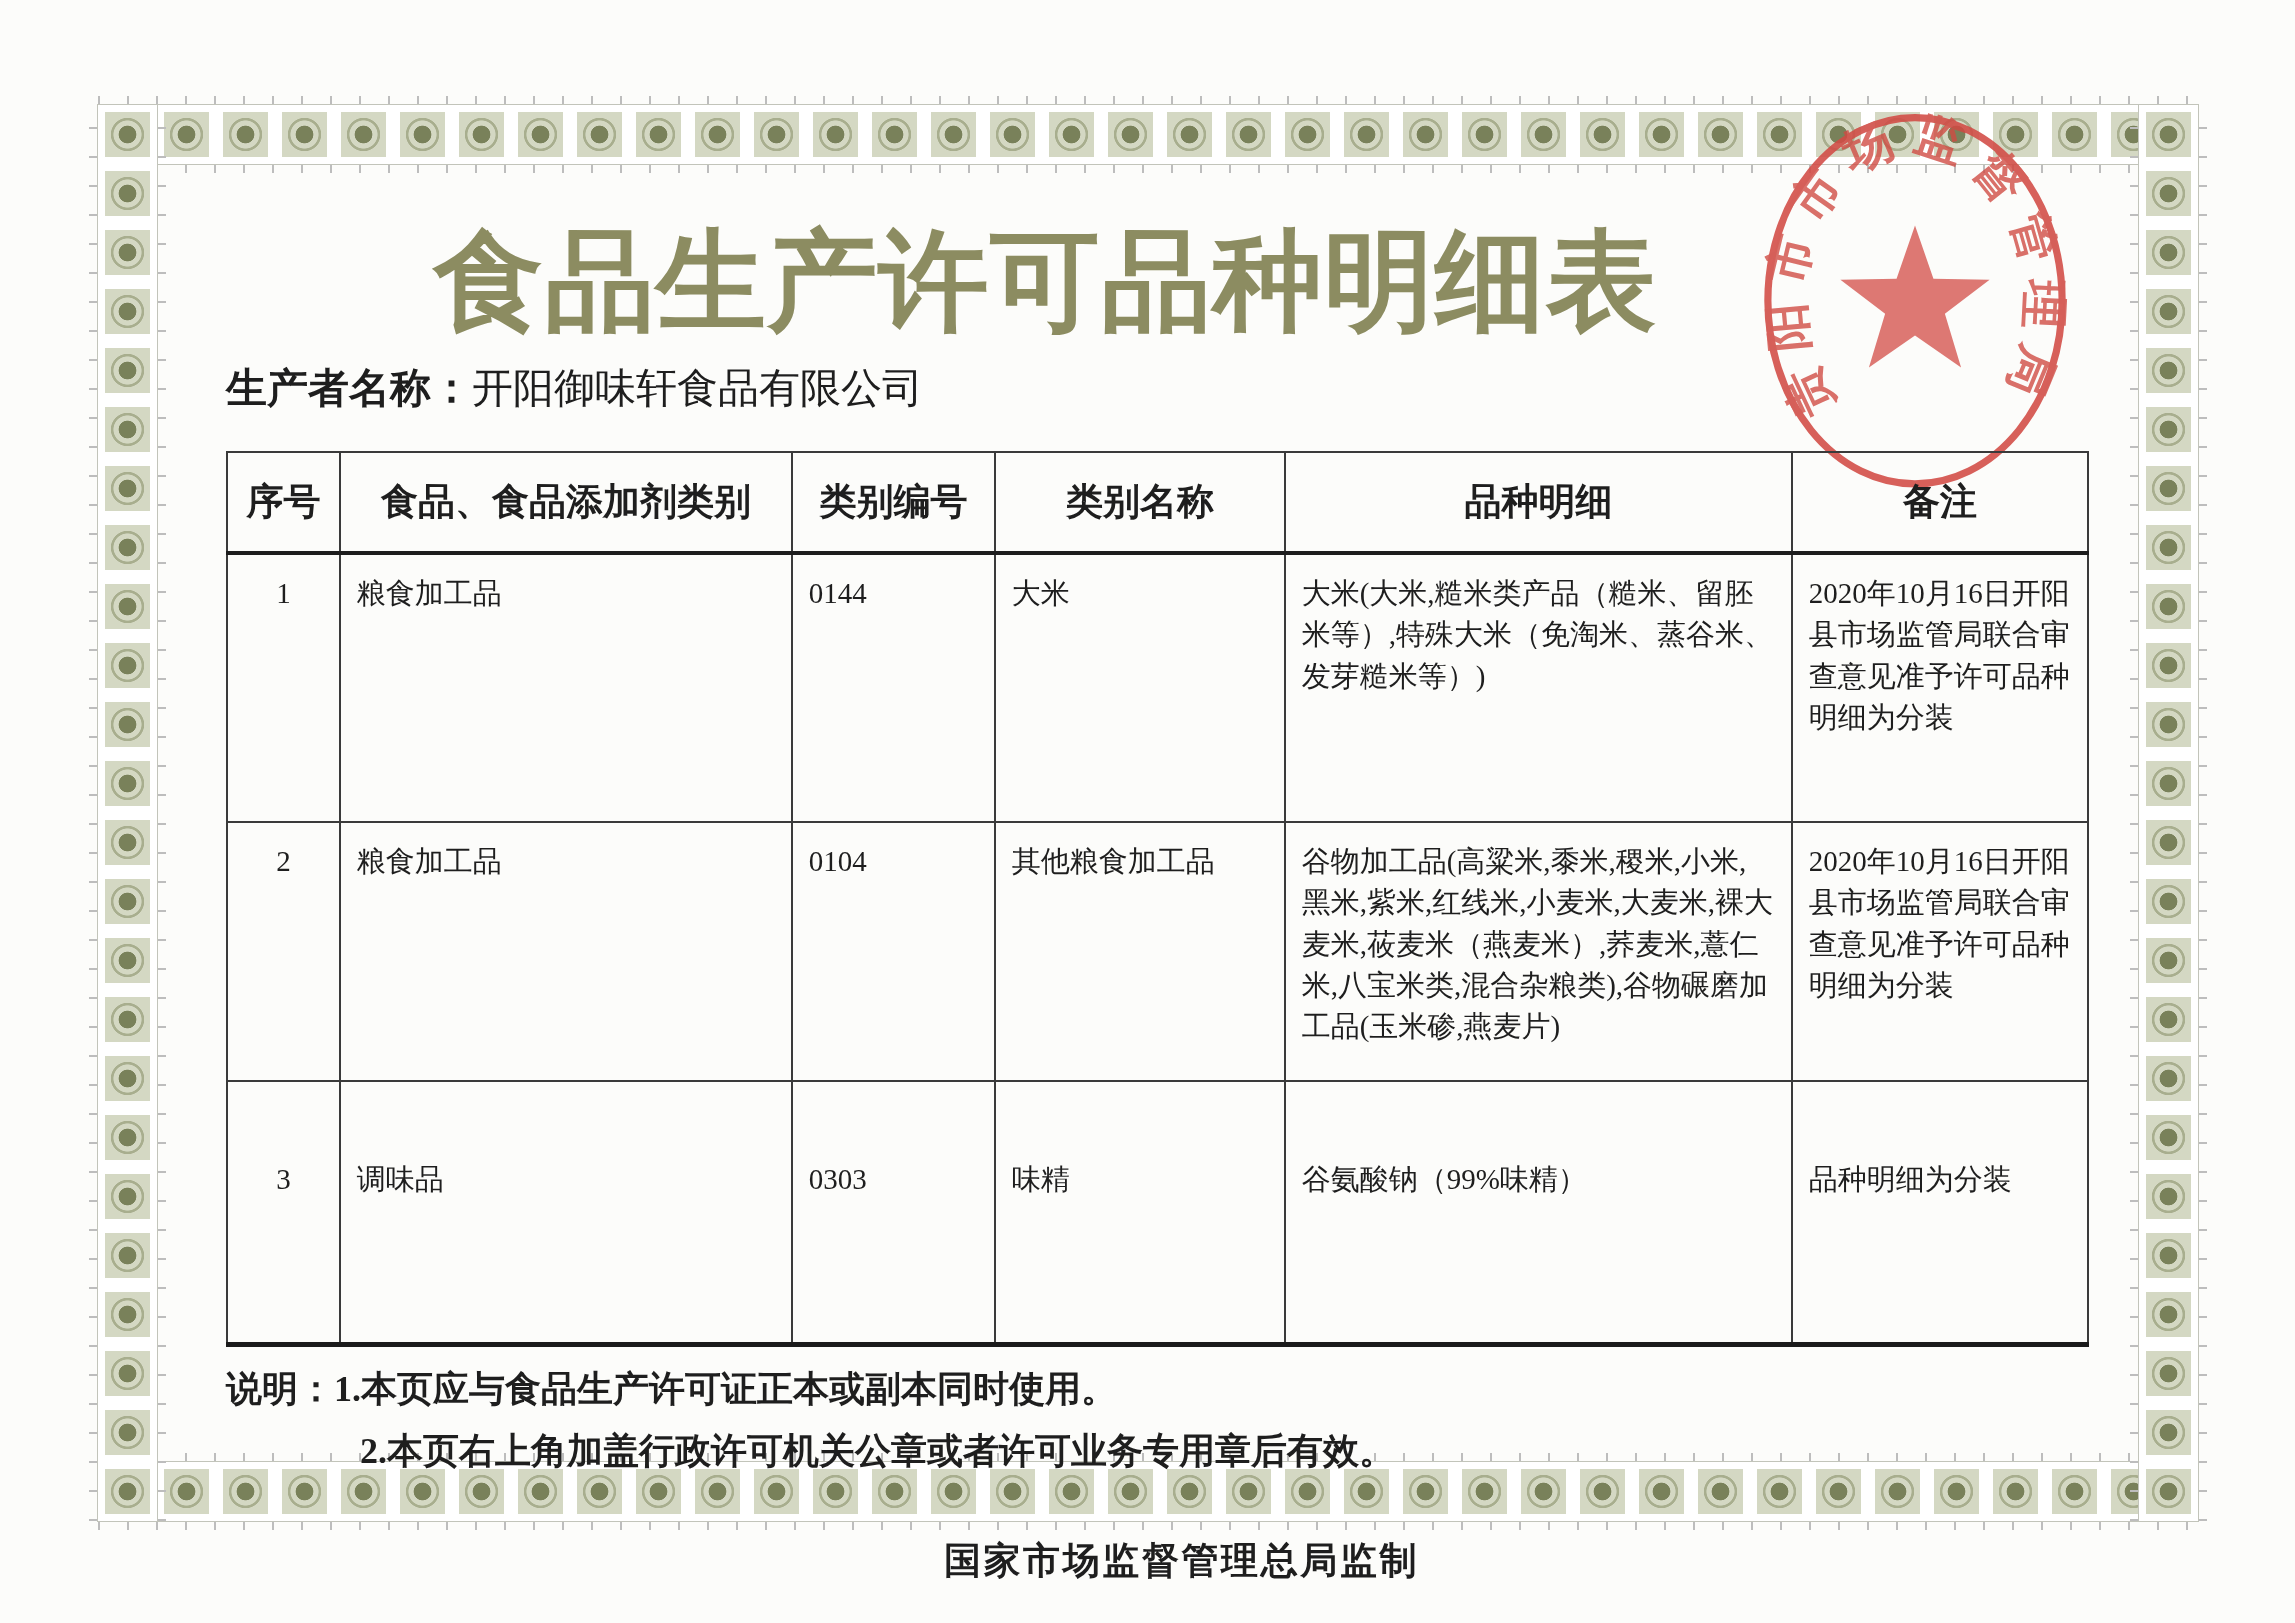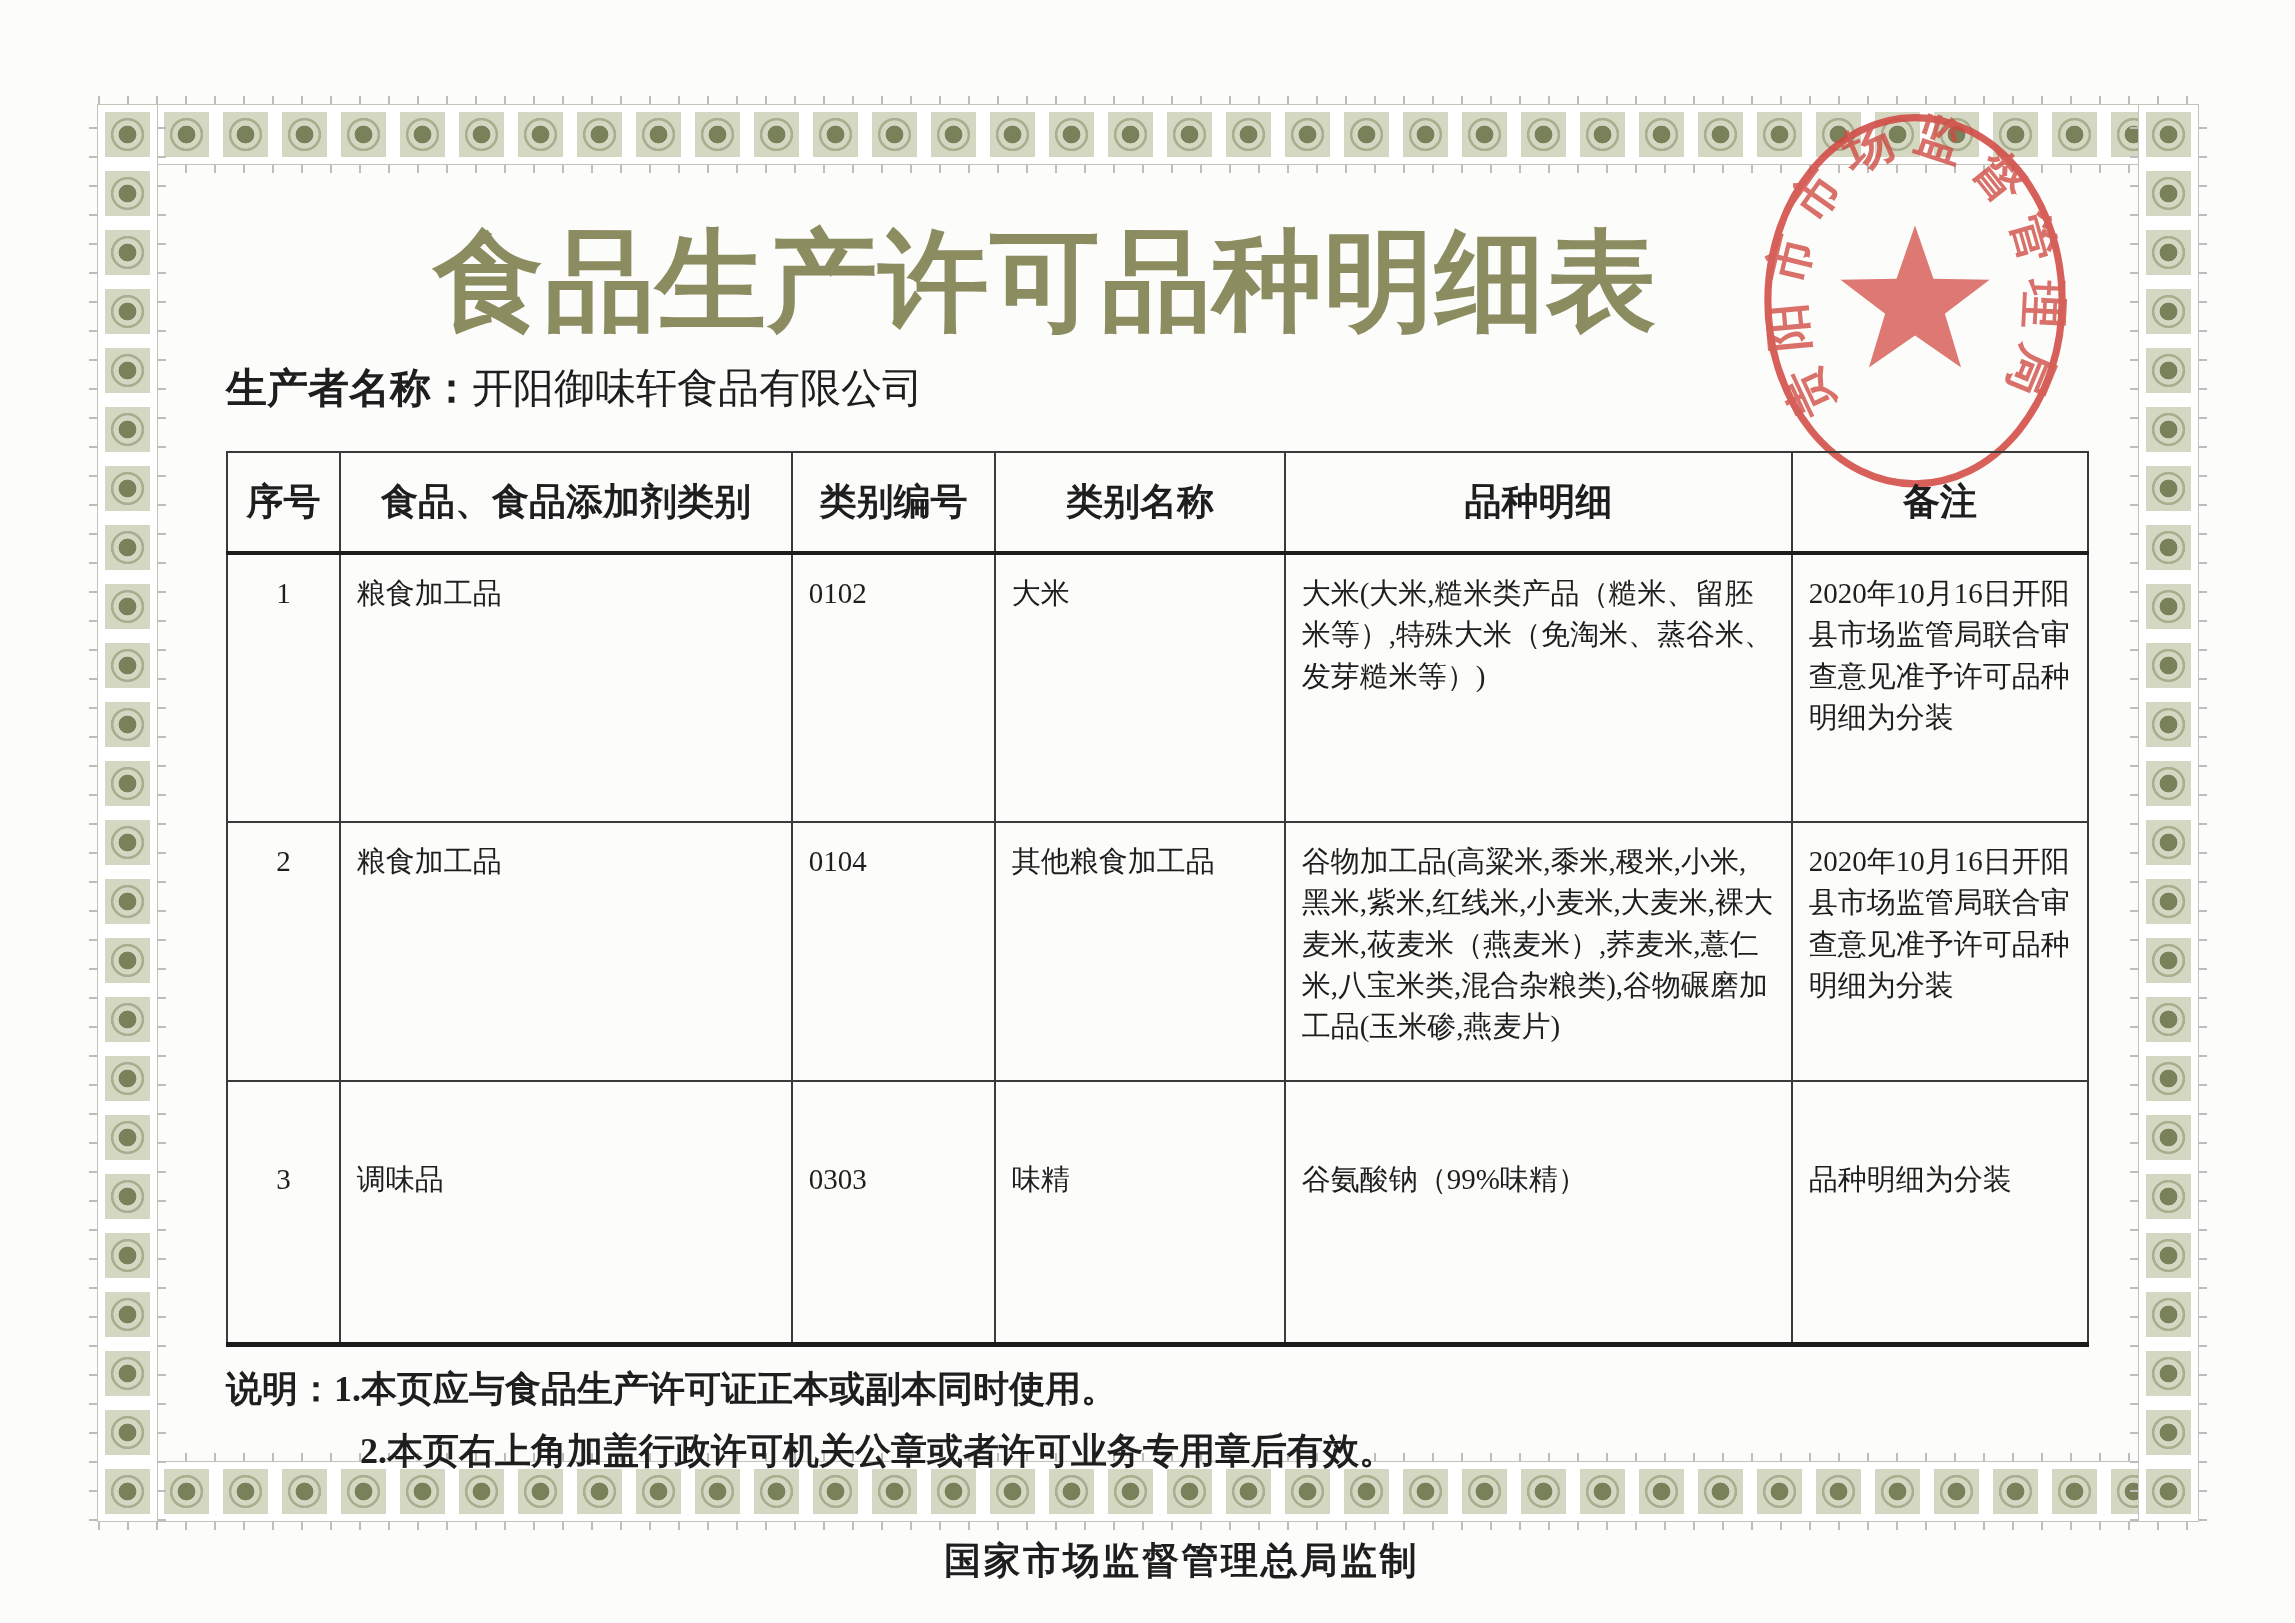--- a/index.html
+++ b/index.html
@@ -131,21 +131,21 @@
       <th>序号</th>
       <th>食品、食品添加剂类别</th>
       <th>类别编号</th>
       <th>类别名称</th>
       <th>品种明细</th>
       <th>备注</th>
     </tr>
     <tr class="row-1">
       <td class="c-seq">1</td>
       <td>粮食加工品</td>
-      <td>0102</td>
+      <td>0144</td>
       <td>大米</td>
       <td>大米(大米,糙米类产品（糙米、留胚米等）,特殊大米（免淘米、蒸谷米、发芽糙米等）)</td>
       <td>2020年10月16日开阳县市场监管局联合审查意见准予许可品种明细为分装</td>
     </tr>
     <tr class="row-2">
       <td class="c-seq">2</td>
       <td>粮食加工品</td>
       <td>0104</td>
       <td>其他粮食加工品</td>
       <td>谷物加工品(高粱米,黍米,稷米,小米,黑米,紫米,红线米,小麦米,大麦米,裸大麦米,莜麦米（燕麦米）,荞麦米,薏仁米,八宝米类,混合杂粮类),谷物碾磨加工品(玉米碜,燕麦片)</td>

